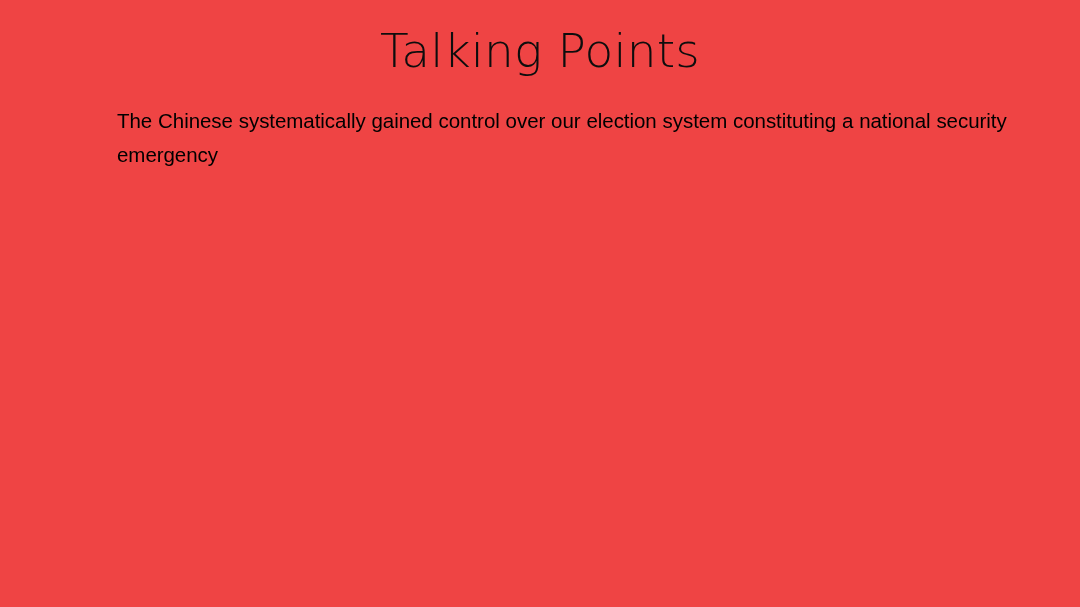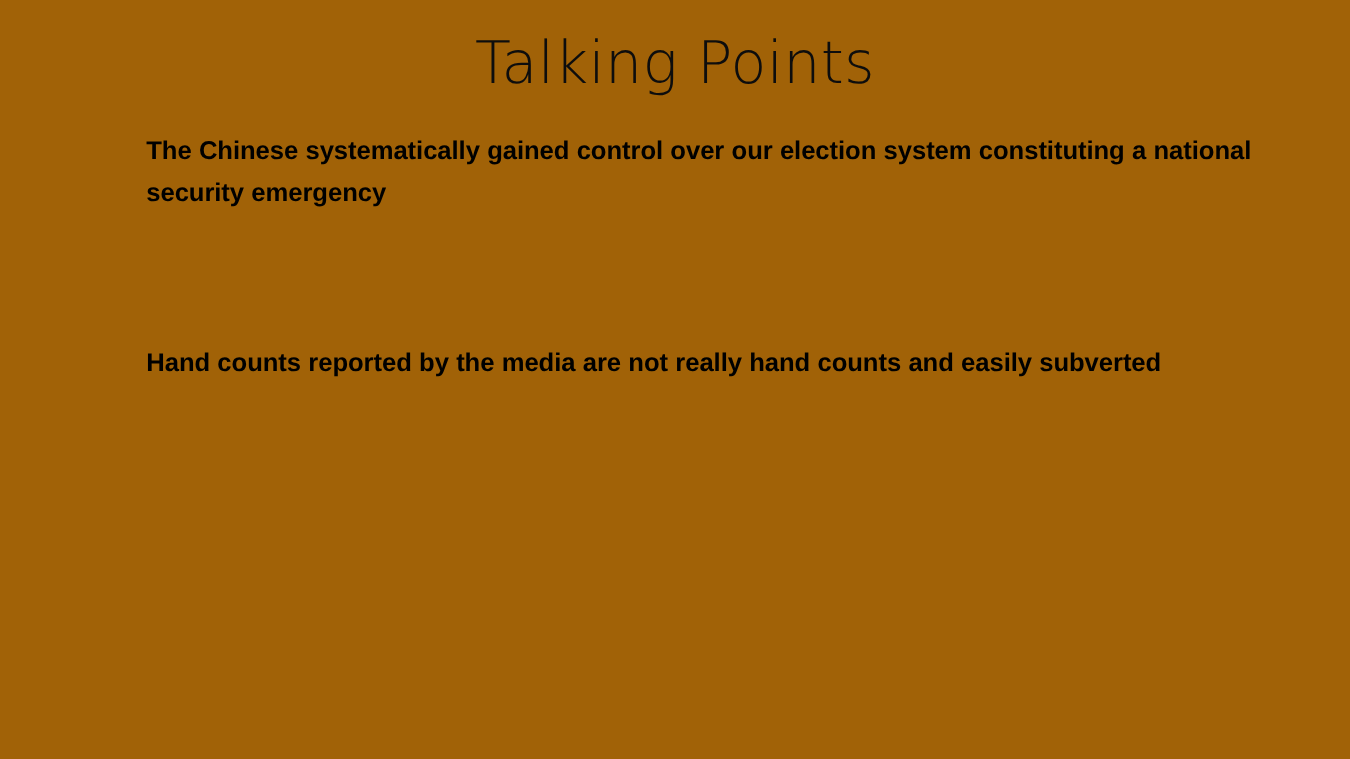--- a/index.html
+++ b/index.html
@@ -9,21 +9,21 @@
   }
   body {
     font-family: "Liberation Sans", sans-serif;
     -webkit-font-smoothing: antialiased;
   }
 
   .slide {
     position: relative;
     width: 1080px;
     height: 607px;
-    background: #a16207;
+    background: #ef4444;
     overflow: hidden;
     box-sizing: border-box;
   }
 
   .slide-title {
     position: absolute;
     left: 0;
     top: 22px;
     width: 1080px;
     text-align: center;
@@ -38,21 +38,21 @@
 
   .body-block {
     position: absolute;
     left: 117px;
     top: 104px;
     width: 930px;
   }
 
   .para {
     font-family: "Liberation Sans", sans-serif;
-    font-weight: bold;
+    font-weight: normal;
     font-size: 20.5px;
     line-height: 34px;
     color: #000000;
     letter-spacing: -0.05px;
     margin: 0;
     word-spacing: 0.2px;
   }
 
   .para-spacer {
     height: 34px;
@@ -72,17 +72,16 @@
     <p class="para">The Chinese systematically gained control over our election system constituting a national security emergency</p>
 
     <div class="para para-spacer">&nbsp;</div>
 
 
     <div class="para para-spacer">&nbsp;</div>
 
 
     <div class="para para-spacer">&nbsp;</div>
 
-    <p class="para">Hand counts reported by the media are not really hand counts and easily subverted</p>
 
   </div>
 
 </div>
 
 </body></html>

